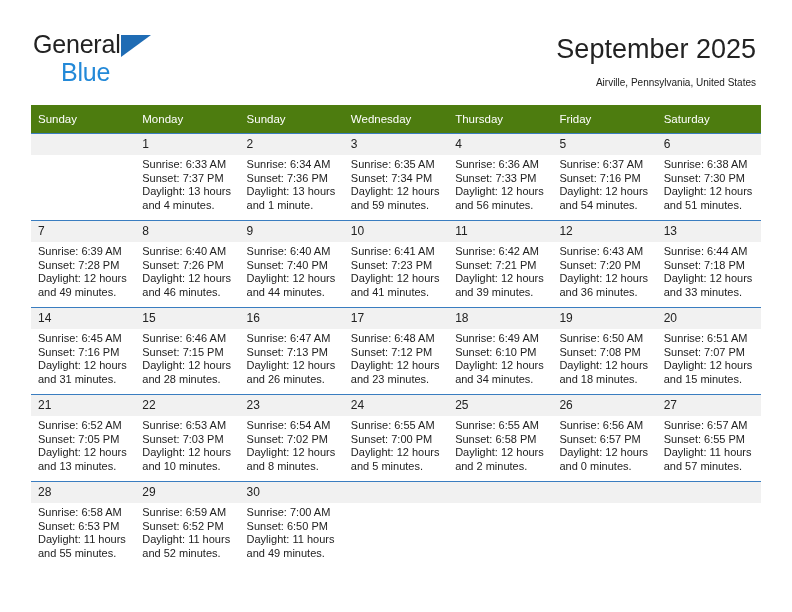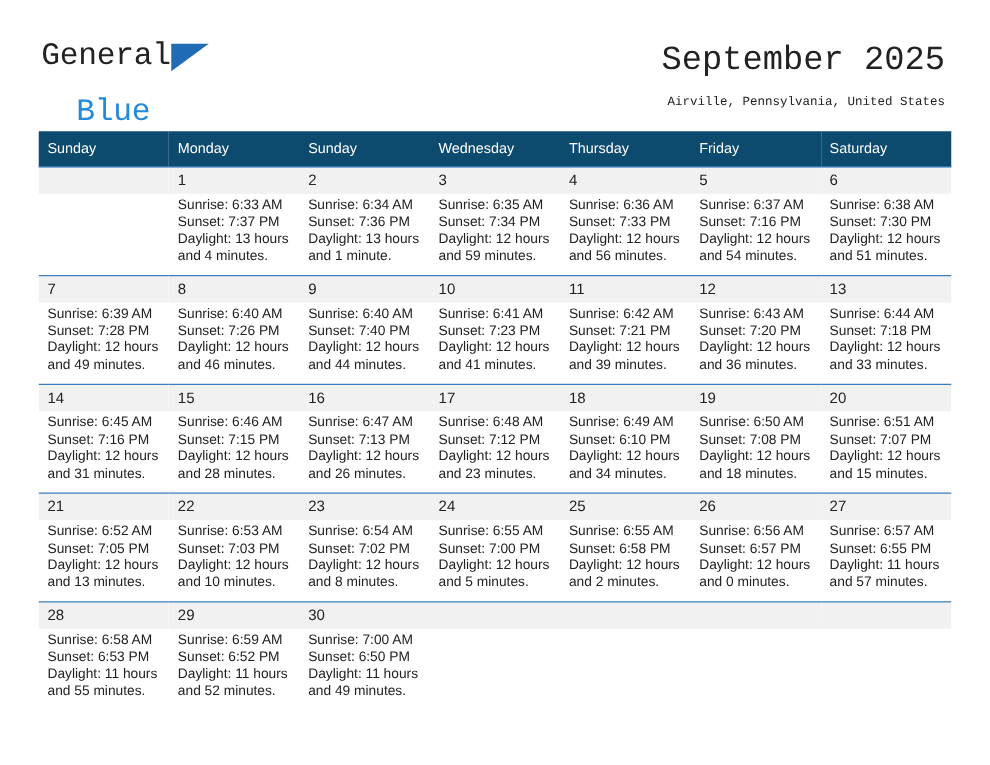--- a/index.html
+++ b/index.html
@@ -22,21 +22,20 @@
     box-sizing: border-box;
   }
 
   
   .header {
     position: absolute;
     left: 0;
     top: 0;
     width: 792px;
     height: 100px;
-    font-family: Liberation Mono, monospace;
   }
   .brand {
     position: absolute;
     left: 33px;
     top: 32px;
     width: 200px;
     height: 52px;
     line-height: 1;
     user-select: none;
   }
@@ -57,21 +56,21 @@
     height: 0;
     vertical-align: top;
     margin-left: 0px;
     margin-top: 3px;
     border-left: 30px solid #1f6cb4;
     border-bottom: 22px solid transparent;
   }
   .brand-row2 {
     font-size: 25px;
     color: #2389d8;
-    margin-top: 18px;
+    margin-top: 1px;
     margin-left: 28px;
     letter-spacing: -0.2px;
   }
   .title {
     position: absolute;
     right: 36px;
     top: 34px;
     font-size: 27px;
     color: #222222;
     white-space: nowrap;
@@ -89,21 +88,21 @@
   
   .calendar {
     position: absolute;
     left: 31px;
     top: 105px;
     width: 730px;
     border-collapse: collapse;
     table-layout: fixed;
   }
   .calendar th {
-    background: #0c4a6e;
+    background: #4d7c0f;
     color: #ffffff;
     font-size: 11.5px;
     font-weight: normal;
     text-align: left;
     padding: 5px 0 5px 7px;
     height: 18px;
     border: none;
   }
   .calendar td {
     vertical-align: top;

